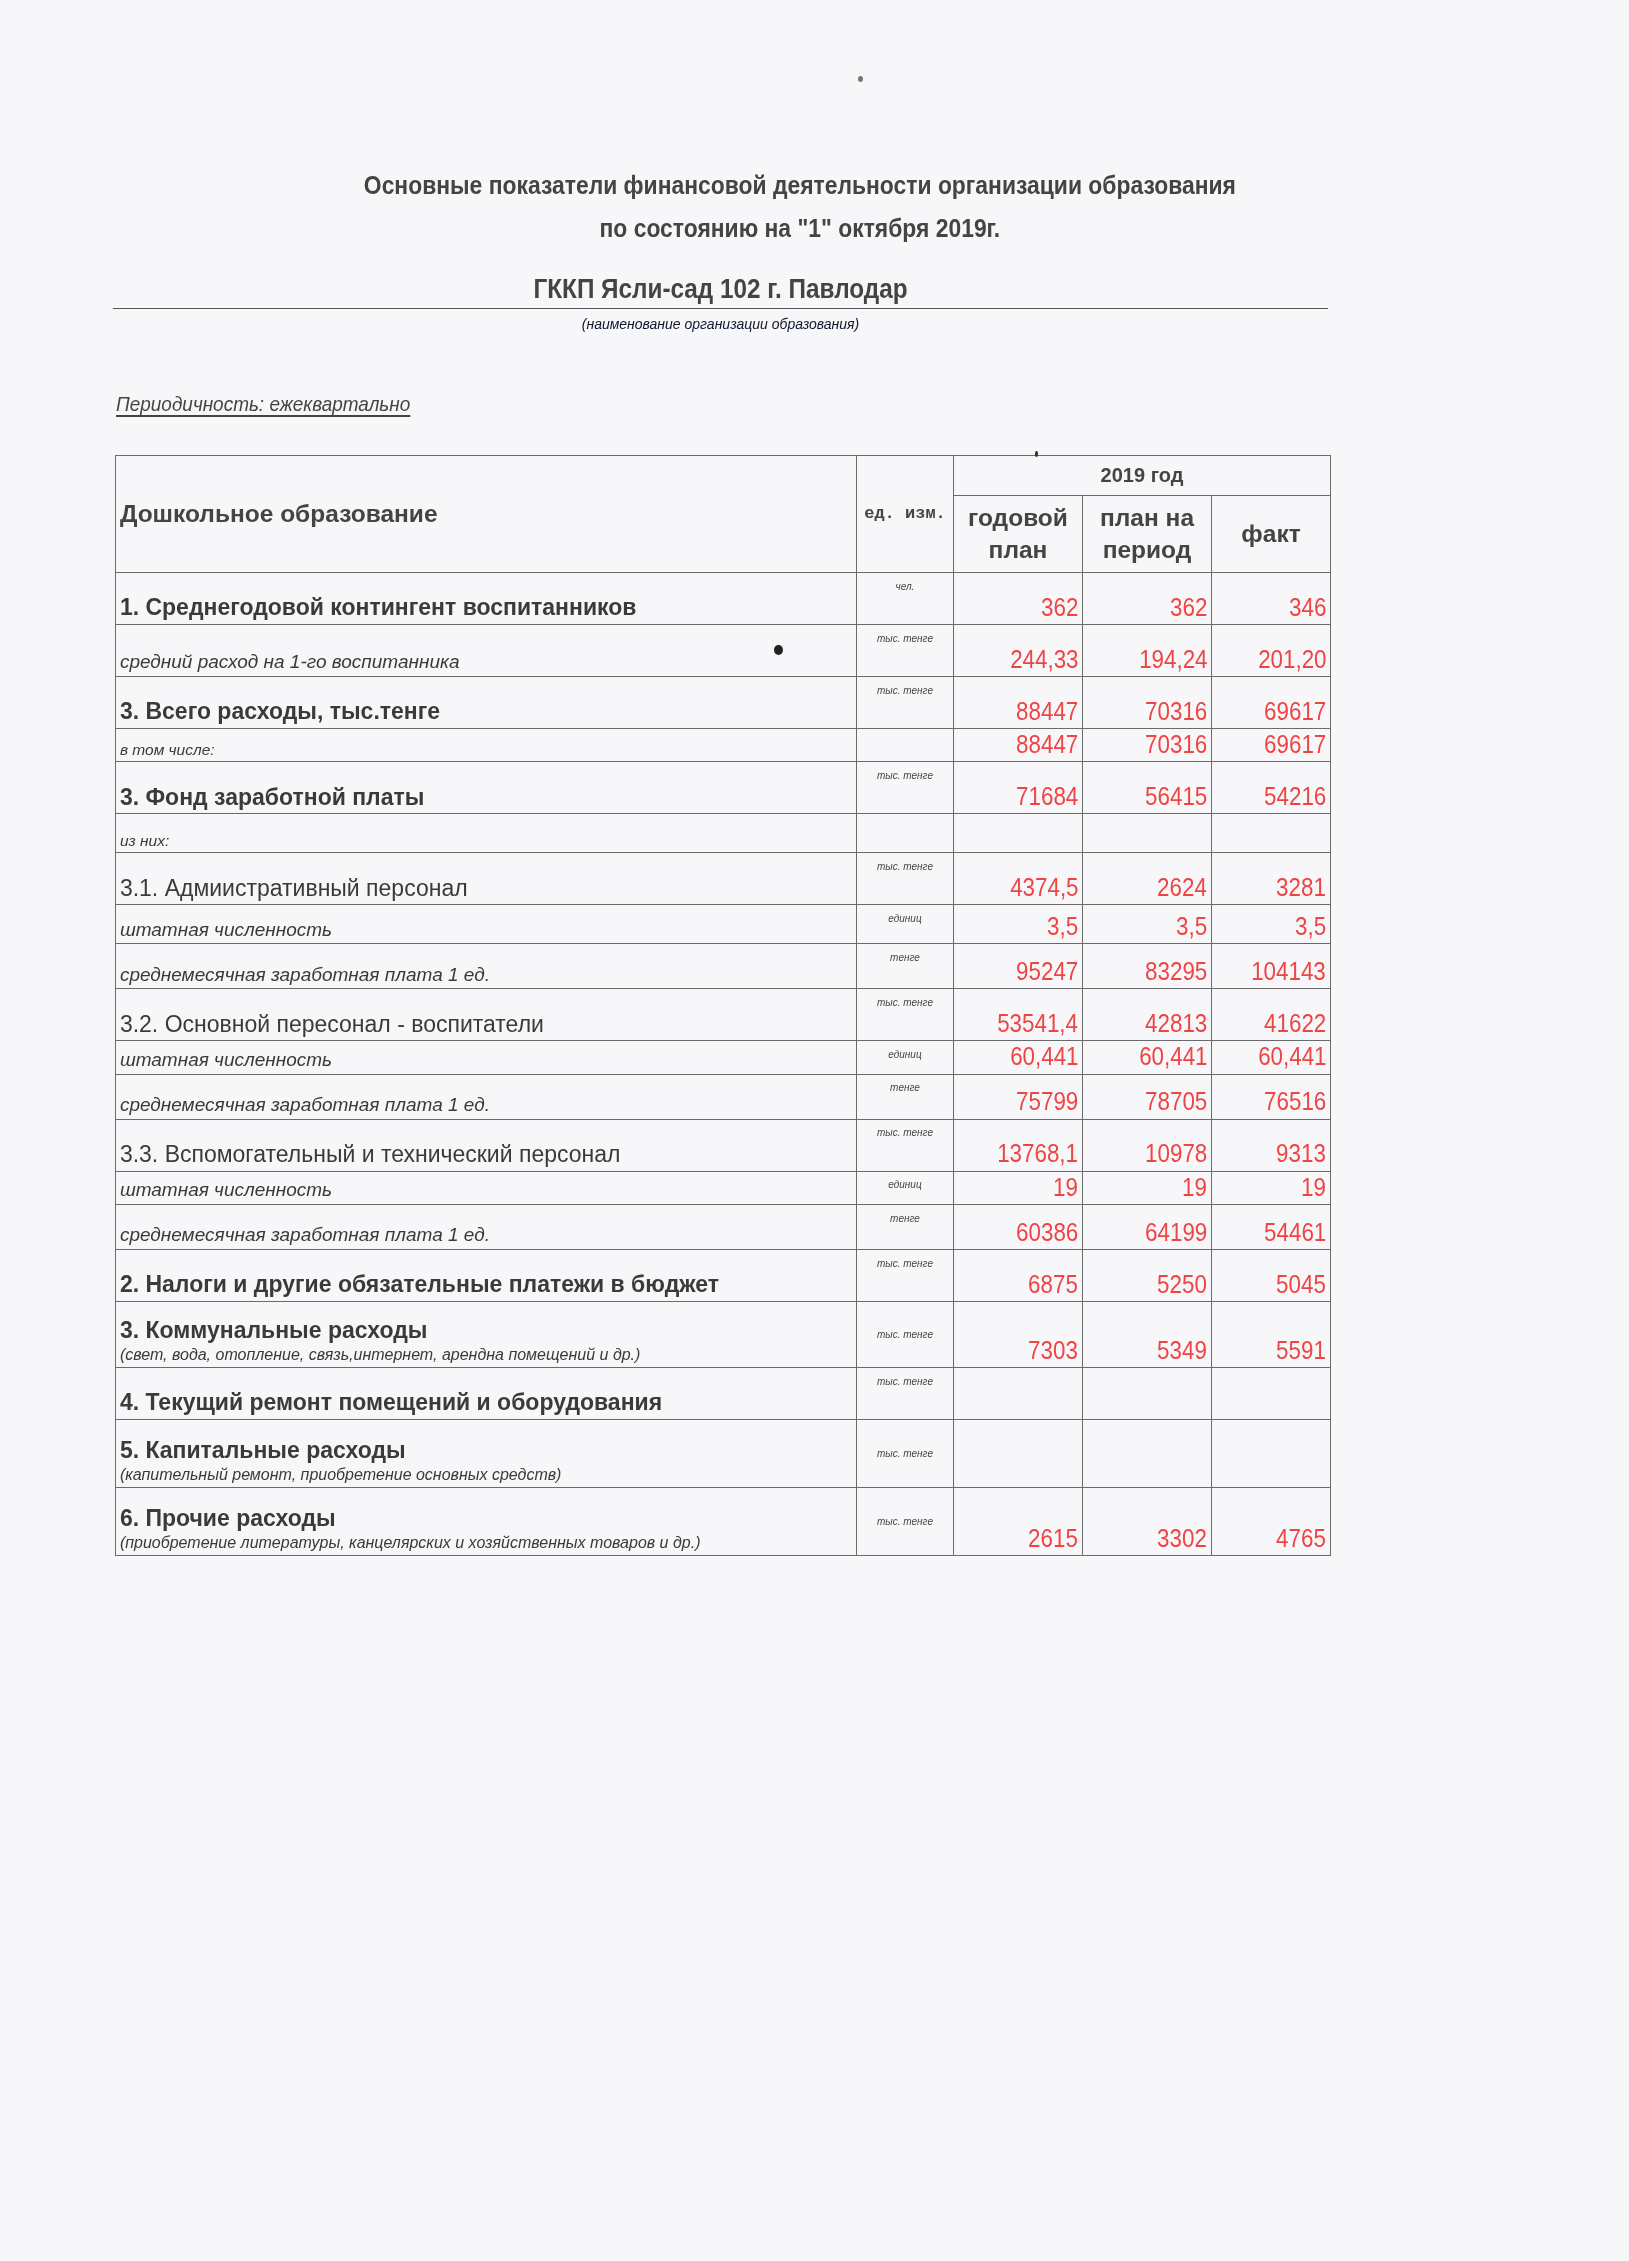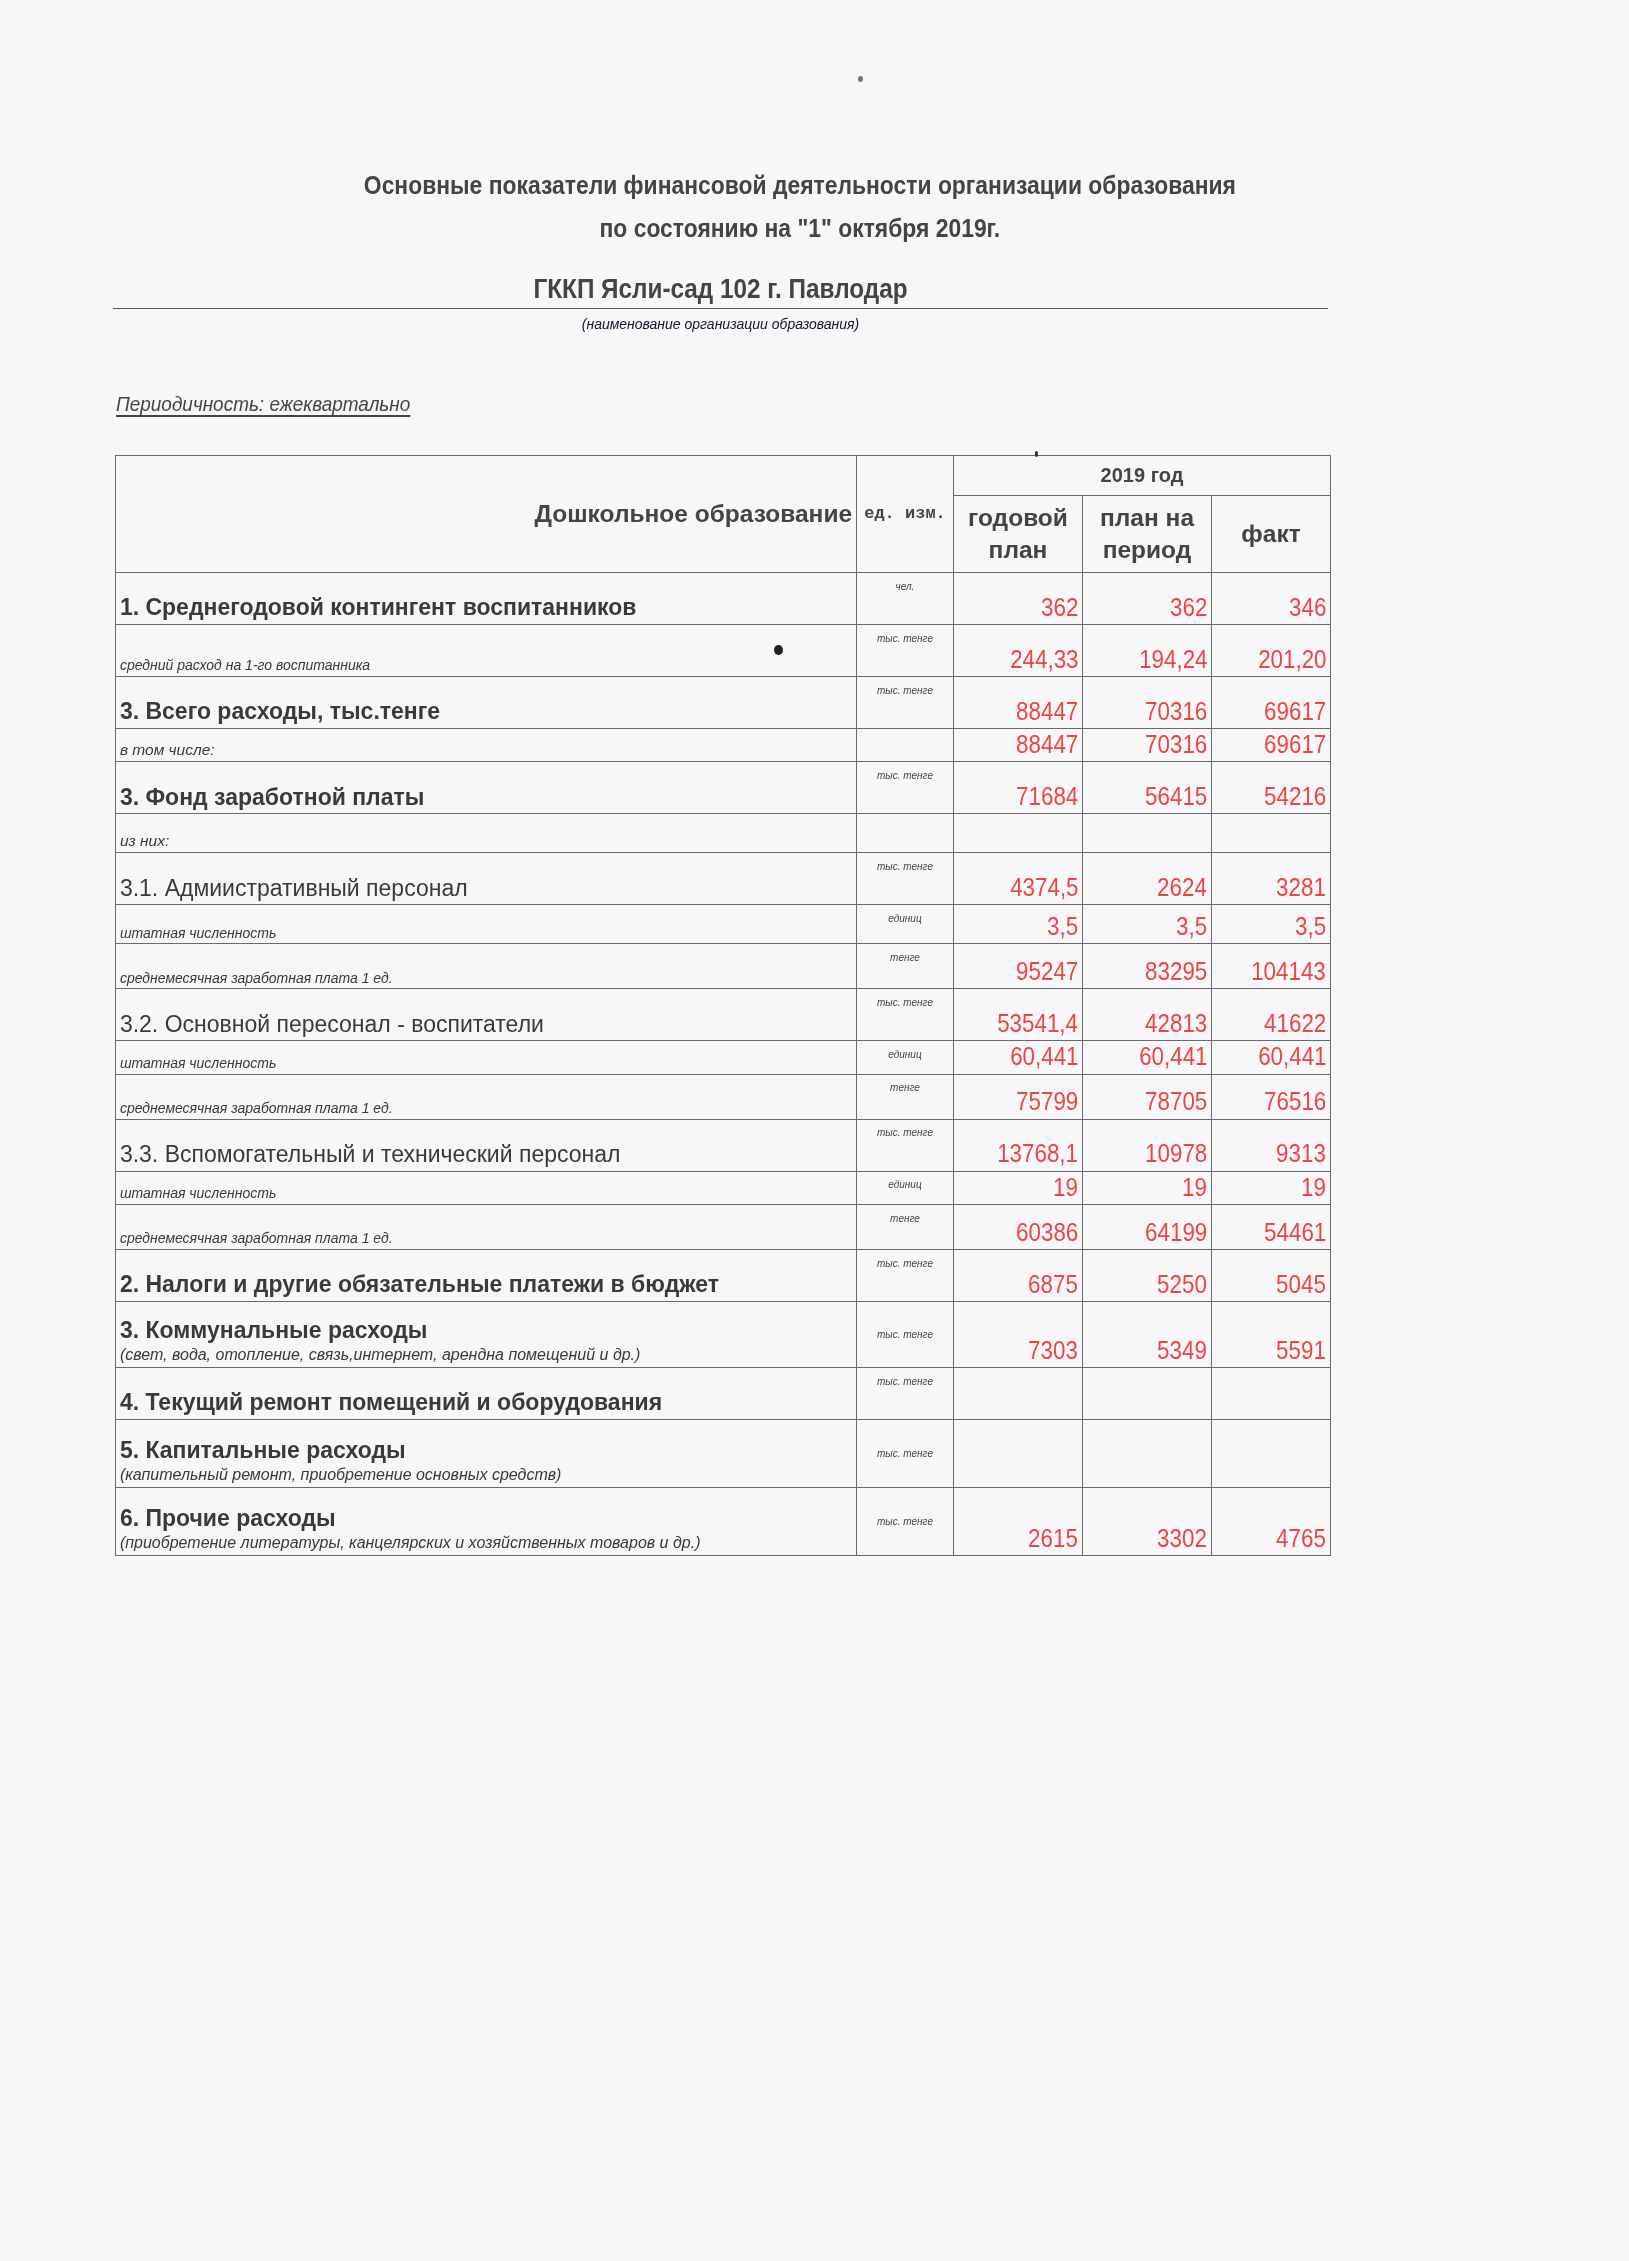--- a/index.html
+++ b/index.html
@@ -50,27 +50,27 @@
       border: 1.3px solid #6a6a6a;
       padding: 0 3.9px;
       vertical-align: bottom;
     }
     col.c-name { width: 741px; }
     col.c-unit { width: 97px; }
     col.c-v1 { width: 129px; }
     col.c-v2 { width: 129px; }
     col.c-v3 { width: 119px; }
     th { font-weight: bold; color: #444; }
-    .hdr-name { font-size: 24.5px; text-align: right; vertical-align: middle !important; }
+    .hdr-name { font-size: 24.5px; text-align: left; vertical-align: middle !important; }
     .hdr-unit { font-size: 17px; text-align: center; vertical-align: middle !important; line-height: 28px; font-family: Liberation Mono, monospace; }
     .hdr-year { font-size: 20px; text-align: center; vertical-align: middle !important; height: 39px; }
     .hdr-sub { font-size: 24.5px; text-align: center; vertical-align: middle !important; line-height: 32px; height: 76px; }
     .name { font-size: 23px; text-align: left; padding-bottom: 2.6px !important; color: #3a3a3a; }
     .name.bold { font-weight: bold; }
-    .name.ital { font-style: italic; font-size: 14px; }
+    .name.ital { font-style: italic; font-size: 19px; }
     .name.ital.small { font-size: 15.5px; }
     .name .sub { display: block; font-style: italic; font-weight: normal; font-size: 16px; padding-top: 2.6px; }
     .unit { font-size: 10px; font-style: italic; text-align: center; vertical-align: top !important; padding-top: 7.7px !important; color: #444; }
     .unit.mid { vertical-align: middle !important; padding-top: 0 !important; }
     .val { font-size: 26px; text-align: right; color: #ef4444; padding-bottom: 1.3px !important; }
     .val span { display: inline-block; transform: scaleX(0.86); transform-origin: right center; }
     .speck { position: absolute; background: #777; border-radius: 50%; }
   </style>
 </head>
 <body>

